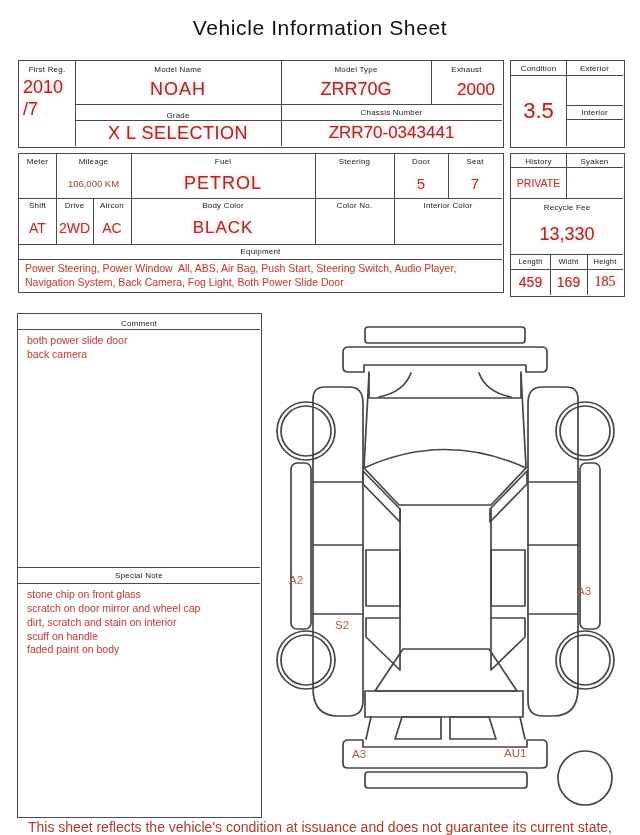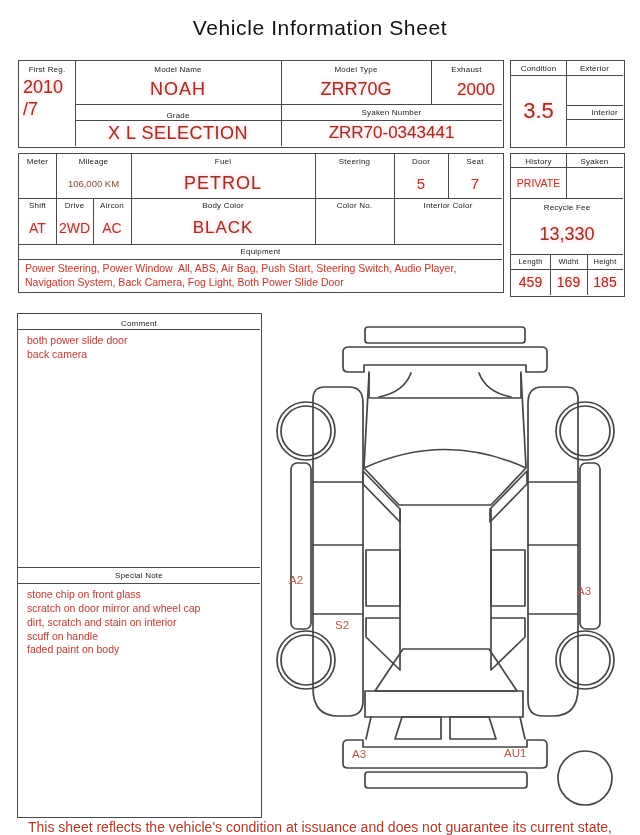--- a/index.html
+++ b/index.html
@@ -104,34 +104,34 @@
     <div>/7</div>
   </div>
   <div class="cell hdr" style="left:56px;top:1px;width:206px;height:14px;">Model Name</div>
   <div class="cell rv" style="left:56px;top:14px;width:206px;height:29px;font-size:18px;letter-spacing:1px;">NOAH</div>
   <div class="cell hdr" style="left:262px;top:1px;width:150px;height:14px;">Model Type</div>
   <div class="cell rv" style="left:262px;top:14px;width:150px;height:29px;font-size:18px;">ZRR70G</div>
   <div class="cell hdr" style="left:412px;top:1px;width:71px;height:14px;">Exhaust</div>
   <div class="cell rv" style="left:412px;top:14px;width:90px;height:29px;font-size:17px;">2000</div>
   <div class="cell hdr" style="left:56px;top:47px;width:206px;height:15px;">Grade</div>
   <div class="cell rv" style="left:56px;top:59px;width:206px;height:26px;font-size:18px;letter-spacing:.5px;">X L SELECTION</div>
-  <div class="cell hdr" style="left:262px;top:44px;width:221px;height:15px;">Syaken Number</div>
+  <div class="cell hdr" style="left:262px;top:44px;width:221px;height:15px;">Chassis Number</div>
   <div class="cell rv" style="left:262px;top:59px;width:221px;height:26px;font-size:17px;">ZRR70-0343441</div>
 </div>
 
 <div class="box" style="left:510px;top:60px;width:115px;height:88px;">
   <div class="vline" style="left:55px;top:0;height:85px;"></div>
   <div class="hline" style="left:0;top:14px;width:112px;"></div>
   <div class="hline" style="left:55px;top:44px;width:57px;"></div>
   <div class="hline" style="left:55px;top:58px;width:57px;"></div>
   <div class="cell hdr" style="left:0;top:1px;width:55px;height:13px;">Condition</div>
   <div class="cell rv" style="left:0;top:14px;width:55px;height:71px;font-size:22px;">3.5</div>
   <div class="cell hdr" style="left:55px;top:1px;width:57px;height:13px;">Exterior</div>
   <div class="cell rv" style="left:55px;top:14px;width:57px;height:30px;font-size:12px;"></div>
-  <div class="cell hdr" style="left:55px;top:44px;width:57px;height:14px;margin-left:10px;">Interior</div>
+  <div class="cell hdr" style="left:55px;top:44px;width:57px;height:14px;">Interior</div>
   <div class="cell rv" style="left:55px;top:58px;width:57px;height:27px;font-size:12px;"></div>
 </div>
 
 <div class="box" style="left:18px;top:153px;width:486px;height:140px;">
 
   <div class="vline" style="left:37px;top:0;height:44px;"></div>
   <div class="vline" style="left:112px;top:0;height:44px;"></div>
   <div class="vline" style="left:296px;top:0;height:44px;"></div>
   <div class="vline" style="left:375px;top:0;height:44px;"></div>
   <div class="vline" style="left:429px;top:0;height:44px;"></div>
@@ -187,21 +187,21 @@
   <div class="cell rv2" style="left:0;top:13px;width:55px;height:31px;font-size:10.5px;">PRIVATE</div>
   <div class="cell hdr" style="left:55px;top:1px;width:57px;height:12px;">Syaken</div>
   <div class="cell rv" style="left:55px;top:13px;width:57px;height:31px;font-size:10.5px;"></div>
   <div class="cell hdr" style="left:0;top:46px;width:112px;height:14px;">Recycle Fee</div>
   <div class="cell rv" style="left:0;top:60px;width:112px;height:40px;font-size:18px;">13,330</div>
   <div class="cell hdr" style="left:0;top:101px;width:39px;height:13px;font-size:7.5px;">Length</div>
   <div class="cell hdr" style="left:39px;top:101px;width:37px;height:13px;font-size:7.5px;">Widht</div>
   <div class="cell hdr" style="left:76px;top:101px;width:36px;height:13px;font-size:7.5px;">Height</div>
   <div class="cell rv" style="left:0;top:115px;width:39px;height:26px;font-size:14px;">459</div>
   <div class="cell rv" style="left:39px;top:115px;width:37px;height:26px;font-size:14px;">169</div>
-  <div class="cell rv" style="left:76px;top:115px;width:36px;height:26px;font-size:14px;">185</div>
+  <div class="cell rv" style="left:76px;top:115px;width:36px;height:26px;font-size:14px;font-family:Liberation Serif, serif;">185</div>
 </div>
 
 <div class="box" style="left:17px;top:313px;width:245px;height:505px;">
   <div class="hline" style="left:0;top:15px;width:242px;"></div>
   <div class="cell hdr" style="left:0;top:1px;width:242px;height:17px;">Comment</div>
   <div class="abs lines10" style="left:9px;top:20px;width:226px;">
     <div>both power slide door</div>
     <div>back camera</div>
   </div>
   <div class="hline" style="left:0;top:253px;width:242px;"></div>

